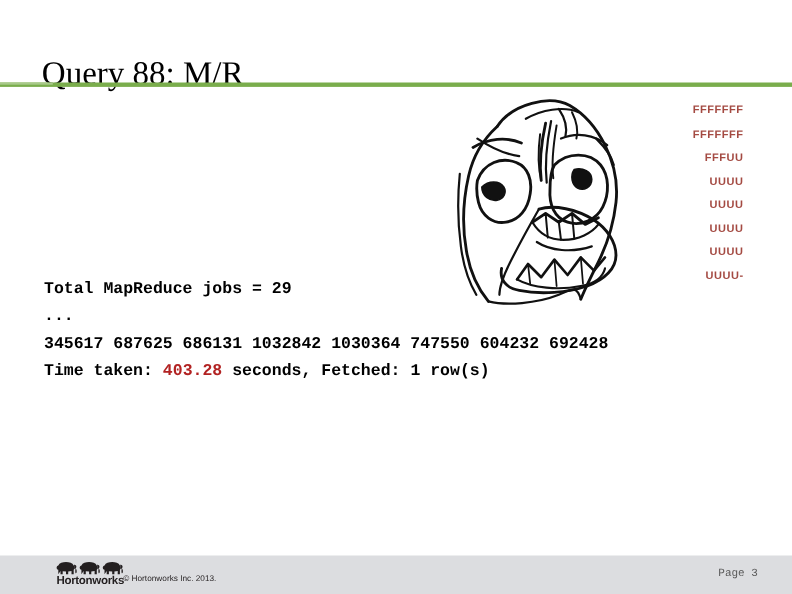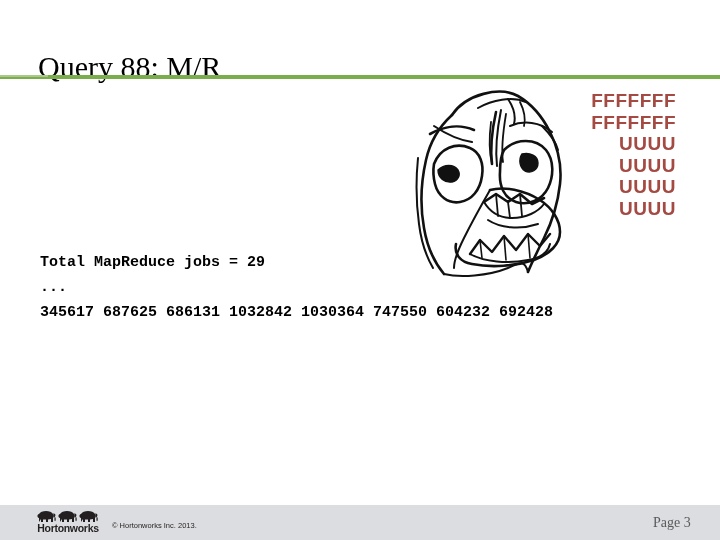--- a/index.html
+++ b/index.html
@@ -72,21 +72,21 @@
     width: 170px;
     height: 200px;
   }
   #rage-text {
     position: absolute;
     left: 164px;
     top: 8px;
     width: 108px;
     font-family: "Liberation Sans", sans-serif;
     font-weight: bold;
-    font-size: 19px;
+    font-size: 10px;
     line-height: 21.5px;
     color: #a44a42;
     text-align: right;
     letter-spacing: 0.5px;
     white-space: nowrap;
   }
   #rage-text .rline { display: block; }
 
   
   #console-output {
@@ -115,21 +115,21 @@
   #footer-band {
     position: absolute;
     left: 0px;
     top: 505px;
     width: 720px;
     height: 35px;
     background: #dcdde0;
   }
   #logo-block {
     position: absolute;
-    left: 31px;
+    left: 45px;
     top: 510px;
     width: 74px;
     height: 24px;
   }
   #logo-elephants {
     position: absolute;
     left: 6px;
     top: 0px;
     width: 62px;
     height: 13px;
@@ -155,22 +155,22 @@
     font-family: "Liberation Sans", sans-serif;
     font-size: 7.5px;
     line-height: 10px;
     color: #231f20;
     white-space: nowrap;
   }
   #page-number {
     position: absolute;
     left: 653px;
     top: 518px;
-    font-family: Liberation Serif, serif;
-    font-size: 14px;
+    font-family: Liberation Mono, monospace;
+    font-size: 10px;
     line-height: 10px;
     color: #5a5a5a;
     white-space: nowrap;
   }
 </style>
 </head>
 <body>
 
 <div id="slide">
 
@@ -241,31 +241,34 @@
         <path d="M100 154 L102 178" stroke-width="1.6"></path>
         <path d="M124 152 L126 176" stroke-width="1.6"></path>
 
         <path d="M84 138 C96 146 116 148 134 142" stroke-width="2"></path>
       </g>
     </svg>
 
     <div id="rage-text">
       <span class="rline">FFFFFFF</span>
       <span class="rline">FFFFFFF</span>
+      <span class="rline">FFFUU</span>
       <span class="rline">UUUU</span>
       <span class="rline">UUUU</span>
       <span class="rline">UUUU</span>
       <span class="rline">UUUU</span>
+      <span class="rline">UUUU-</span>
     </div>
   </div>
 
   <div id="console-output">
     <span class="cline">Total MapReduce jobs = 29</span>
     <span class="cline">...</span>
     <span class="cline">345617 687625 686131 1032842 1030364 747550 604232 692428</span>
+    <span class="cline"><span>Time taken: </span><span class="hl-red">403.28</span><span> seconds, Fetched: 1 row(s)</span></span>
   </div>
 
   <div id="footer-band"></div>
 
   <div id="logo-block">
     <svg id="logo-elephants" viewBox="0 0 62 13" preserveAspectRatio="xMidYMid meet">
       <g fill="#231f20">
 
         <path d="M2 12 L2 8 C1 7 1 5 2 4 C3 2 6 1 9 1 C12 1 15 2 16 4
                  C17 5 17 7 16 8 L16 12 L14 12 L14 9 L11 9.6 L11 12

